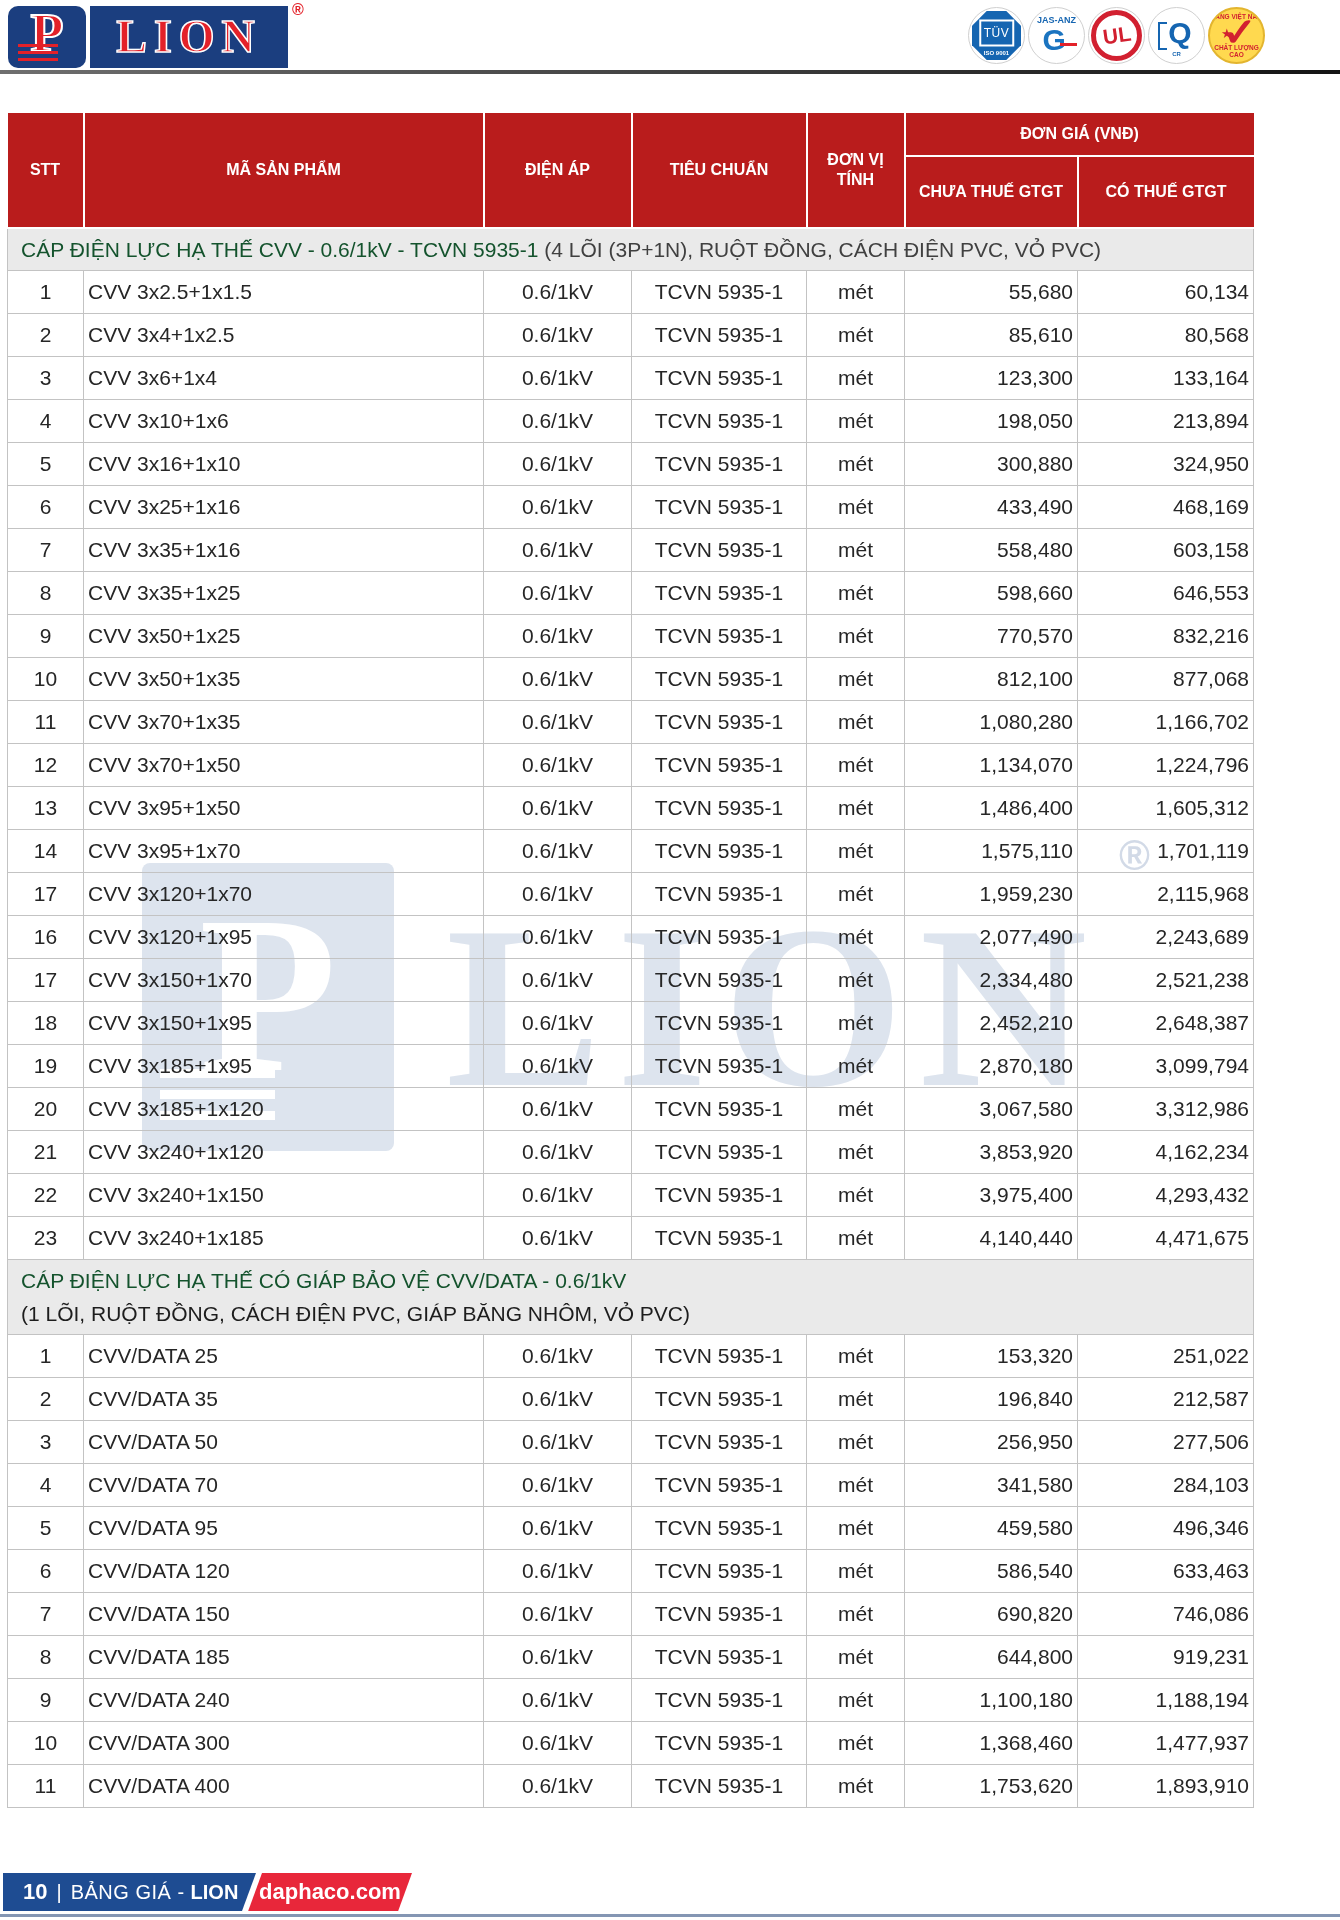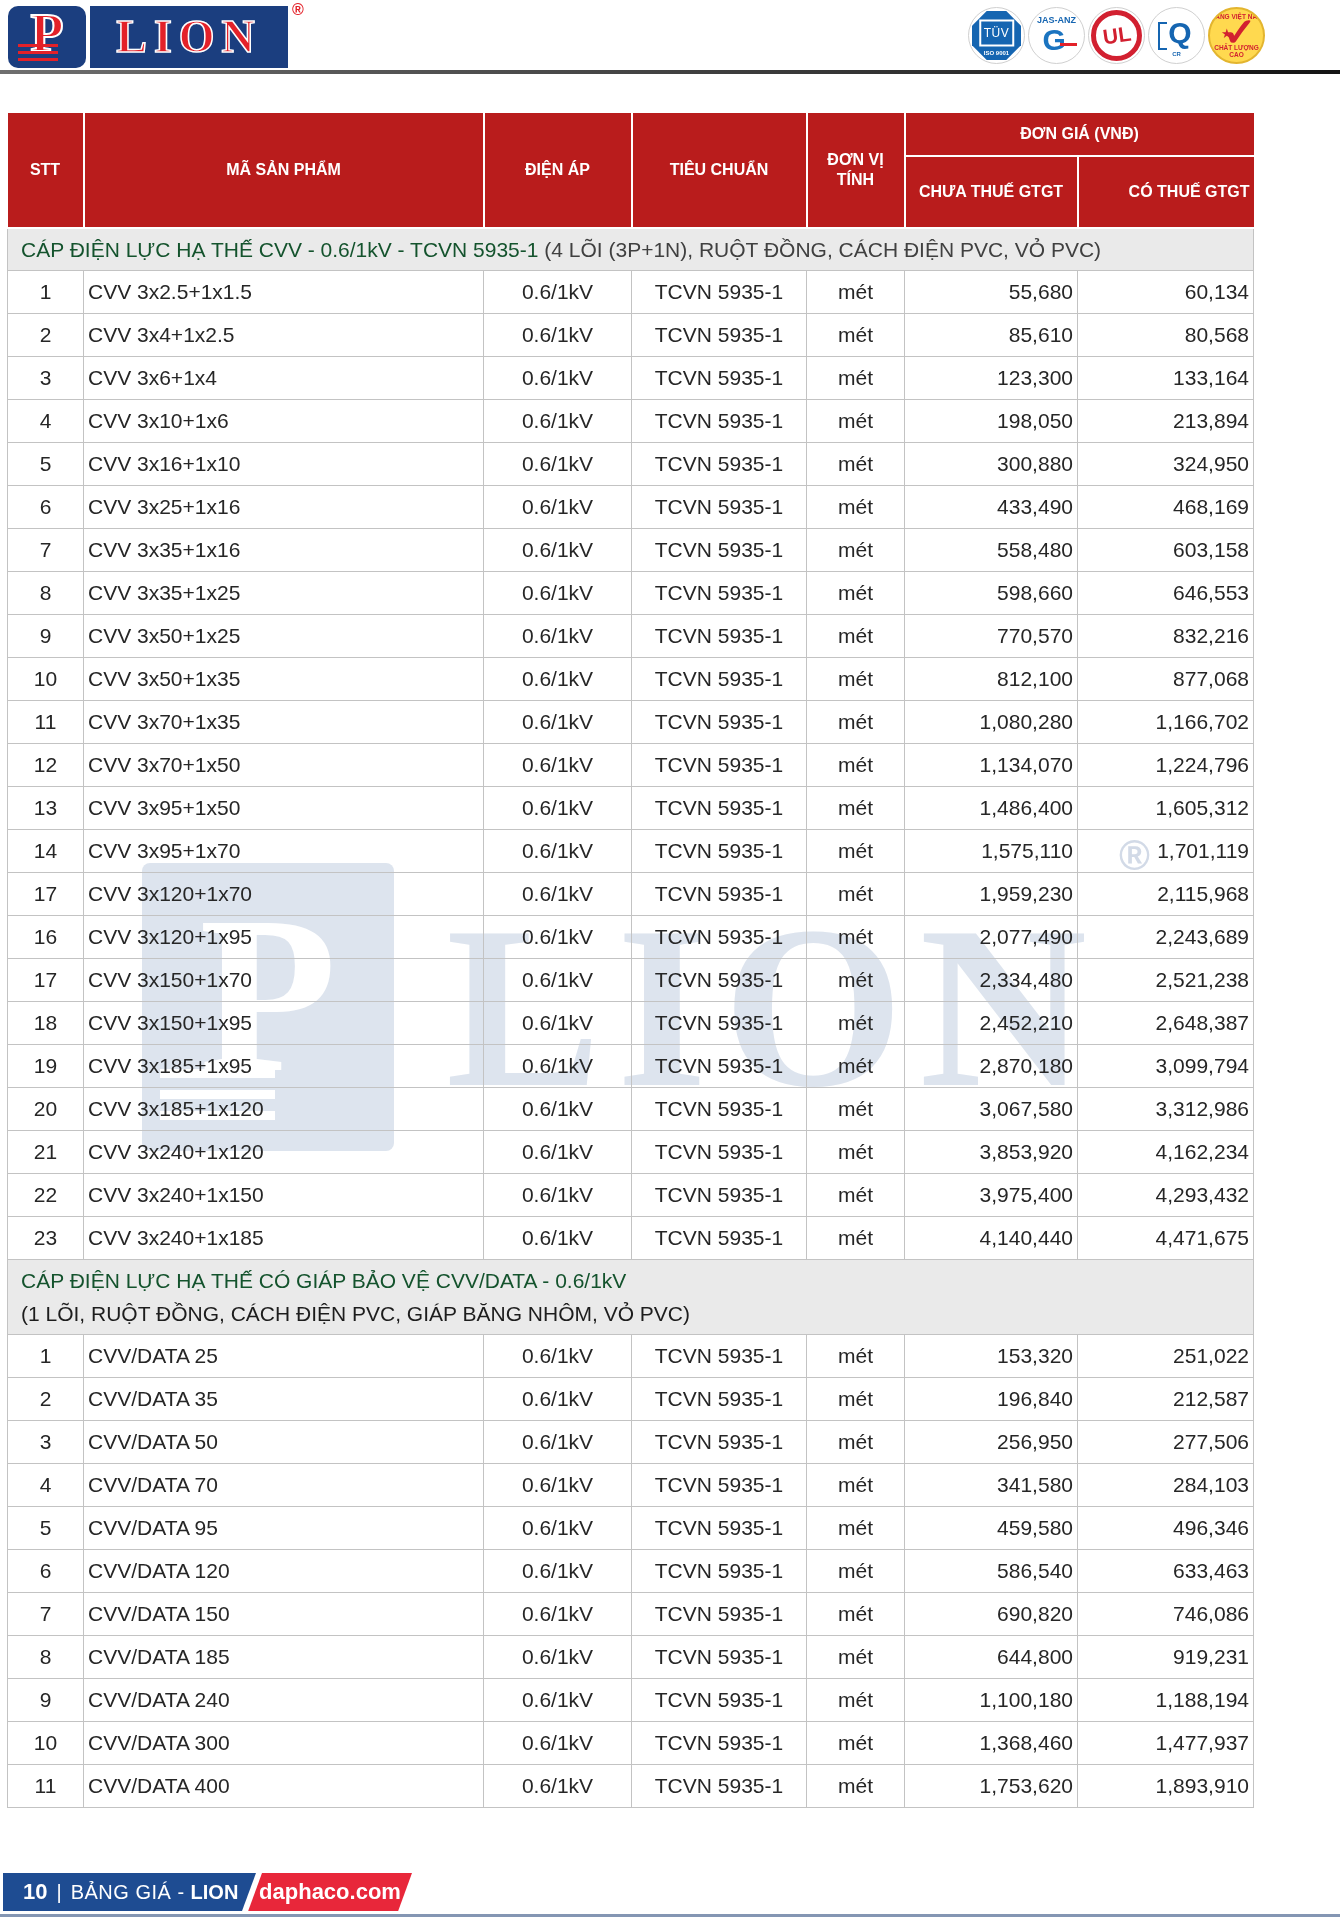--- a/index.html
+++ b/index.html
@@ -66,21 +66,21 @@
   .wm-reg{position:absolute;right:0px;top:-16px;font-size:42px;color:#d2dae7;font-weight:700;}
 
   
   .price-table{position:absolute;top:113px;left:7px;width:1246px;border-collapse:collapse;
     table-layout:fixed;z-index:1;}
   .price-table thead th{background:#b91c1c;color:#fff;font-weight:700;font-size:16px;
     border:2px solid #ffffff;vertical-align:middle;text-align:center;line-height:1.25;padding:2px 4px;}
   .price-table thead tr:first-child th{border-top:none;}
   .price-table thead th:first-child{border-left:none;}
   .price-table thead tr:first-child th:last-child{border-right:none;}
-  .price-table thead tr:last-child th:last-child{border-right:none;text-align:right;}
+  .price-table thead tr:last-child th:last-child{border-right:none;}
   tr.h-group th.th-group{height:38px;}
   tr.h-sub th{height:66px;}
   .price-table tbody td{border:1px solid #c3c3c3;height:42px;font-size:21px;color:#262626;
     padding:0 4px;background:transparent;overflow:hidden;white-space:nowrap;}
   td.c-stt{text-align:center;}
   td.c-code{text-align:left;padding-left:26px;}
   td.c-volt,td.c-std,td.c-unit{text-align:center;}
   td.c-ex,td.c-inc{text-align:right;padding-right:15px;}
   tr.section-row td{background:#eaeaea;text-align:left;padding:4px 10px 4px 13px;
     font-size:21px;line-height:33px;height:auto;white-space:normal;}

